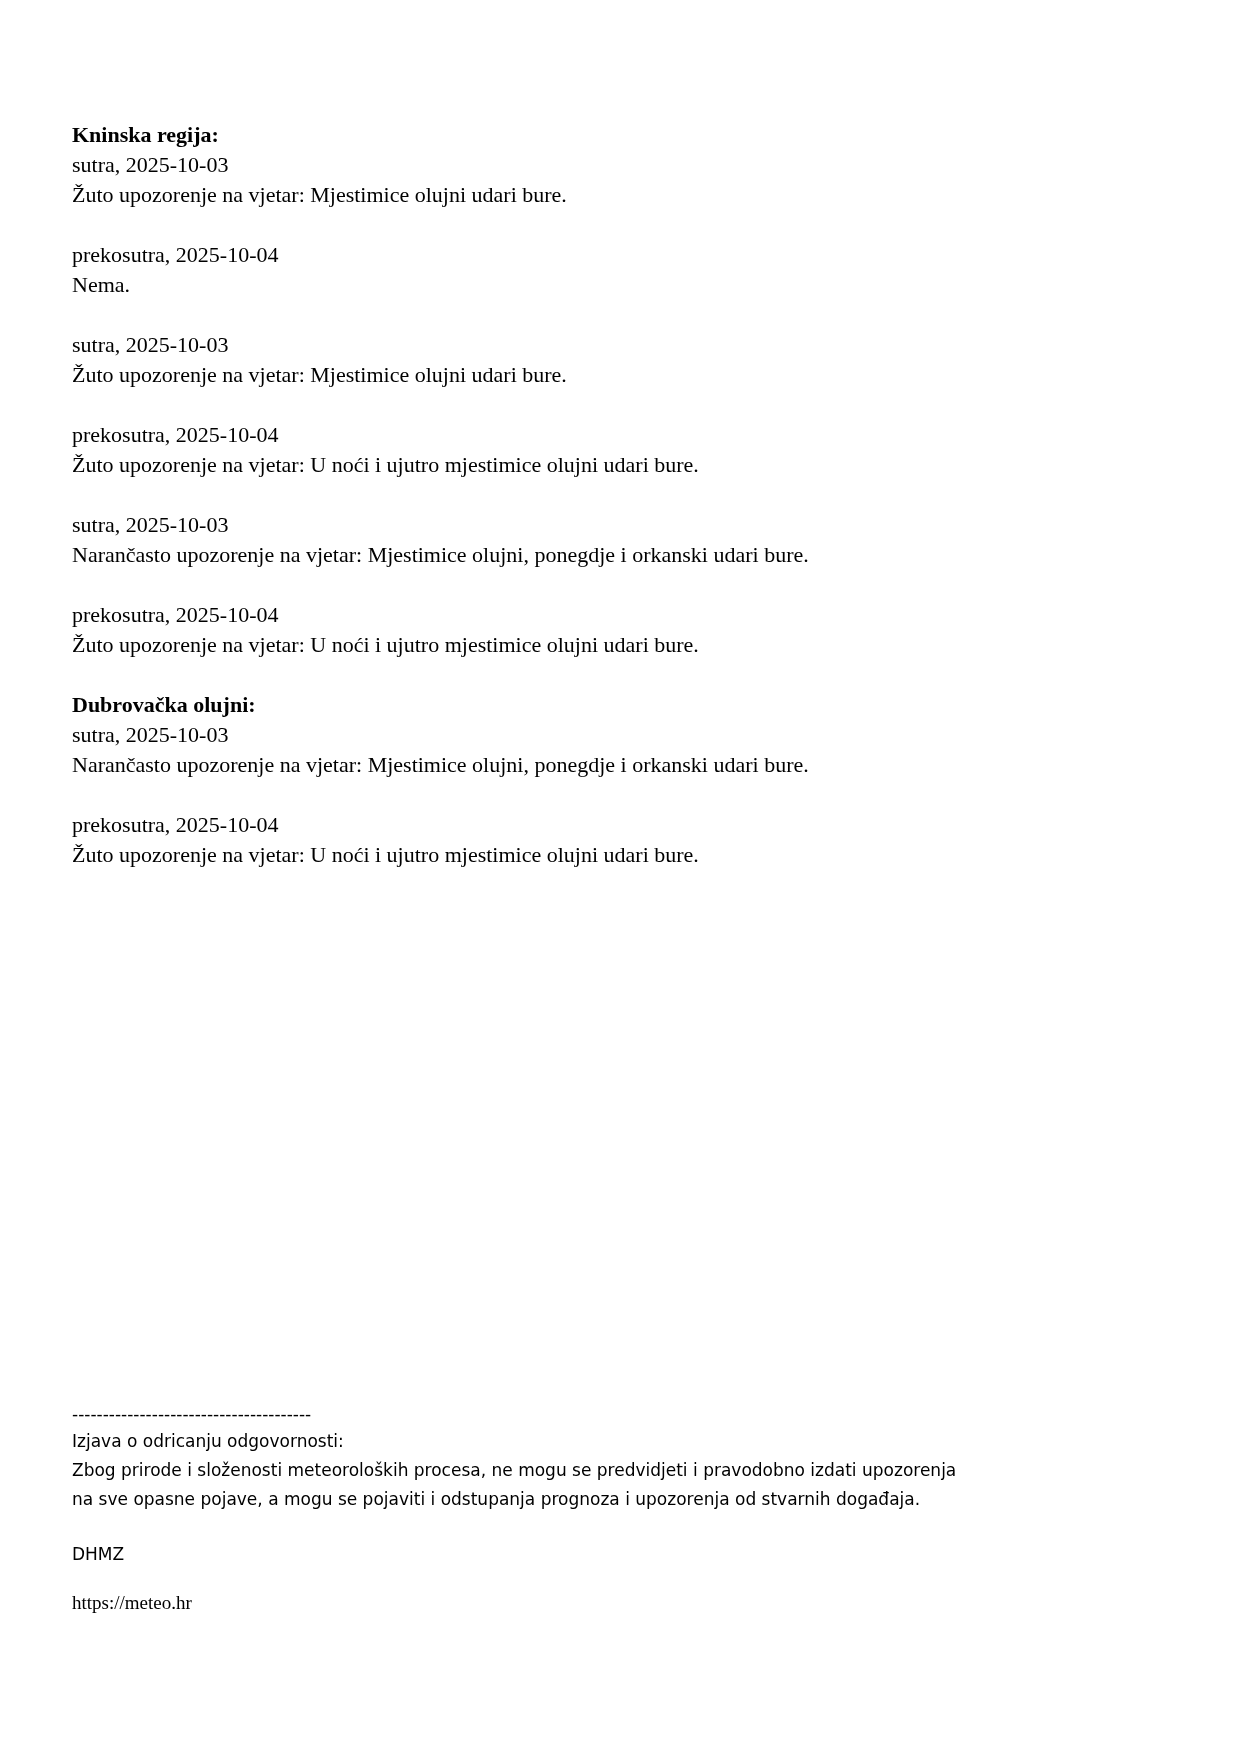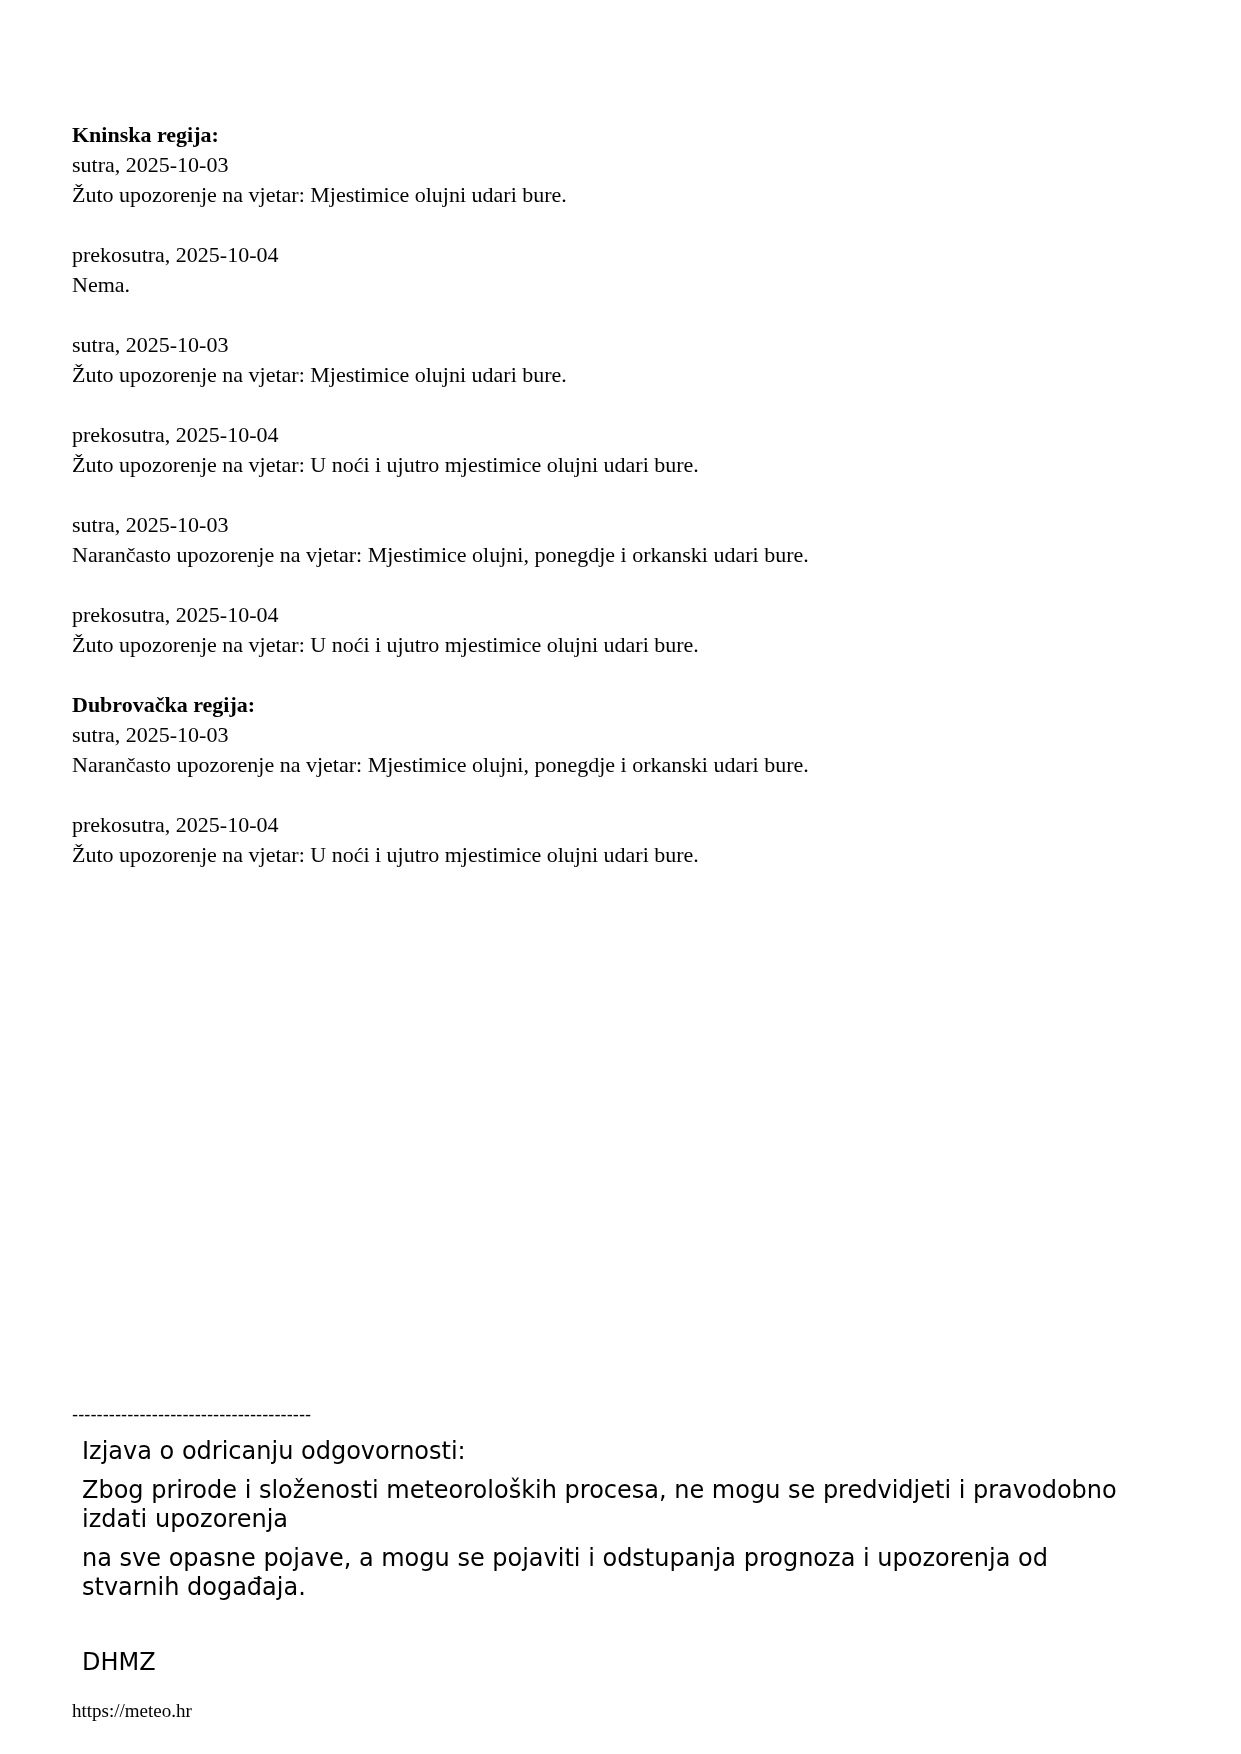--- a/index.html
+++ b/index.html
@@ -56,23 +56,23 @@
   }
   .divider {
     font-size: 17px;
     line-height: 25px;
     letter-spacing: 0px;
     margin: 0;
     font-family: "DejaVu Sans", sans-serif;
     color: #000;
   }
   .footer .ftext {
-    font-size: 24px;
+    font-size: 17px;
     line-height: 29px;
-    margin: 10px;
+    margin: 0;
   }
   .footer .spacer {
     height: 26px;
   }
   .footer .mail {
     font-size: 19px;
     line-height: 29px;
     color: #1a0dab;
     text-decoration: underline;
     display: inline-block;
@@ -113,21 +113,21 @@
     <div class="region-block">
       <p class="line">sutra, 2025-10-03</p>
       <p class="line">Narančasto upozorenje na vjetar: Mjestimice olujni, ponegdje i orkanski udari bure.</p>
       <div class="gap"></div>
       <p class="line">prekosutra, 2025-10-04</p>
       <p class="line">Žuto upozorenje na vjetar: U noći i ujutro mjestimice olujni udari bure.</p>
       <div class="gap"></div>
     </div>
 
     <div class="region-block">
-      <p class="region-title">Dubrovačka regija:</p>
+      <p class="region-title">Dubrovačka olujni:</p>
       <p class="line">sutra, 2025-10-03</p>
       <p class="line">Narančasto upozorenje na vjetar: Mjestimice olujni, ponegdje i orkanski udari bure.</p>
       <div class="gap"></div>
       <p class="line">prekosutra, 2025-10-04</p>
       <p class="line">Žuto upozorenje na vjetar: U noći i ujutro mjestimice olujni udari bure.</p>
     </div>
 
   </div>
 
   <div class="footer">

